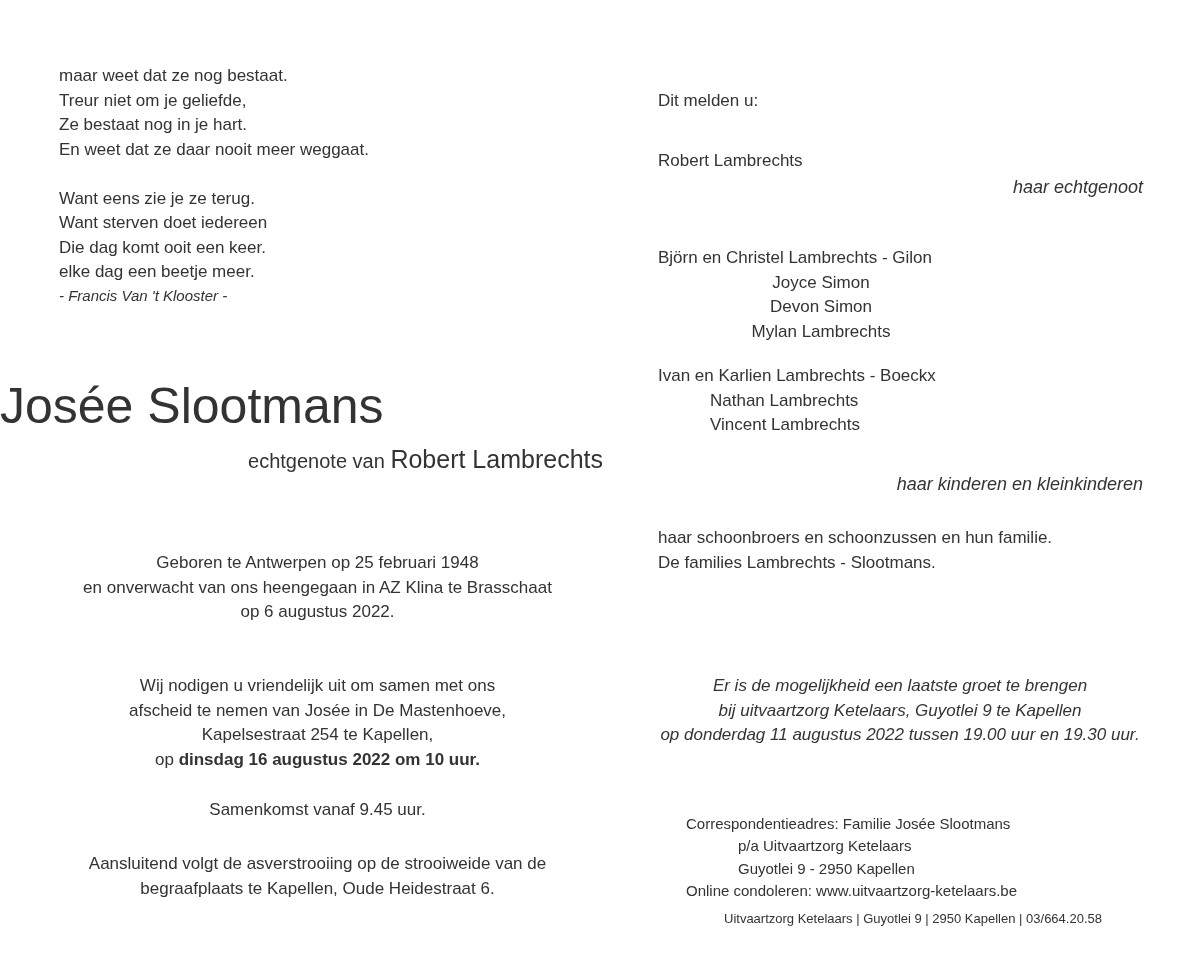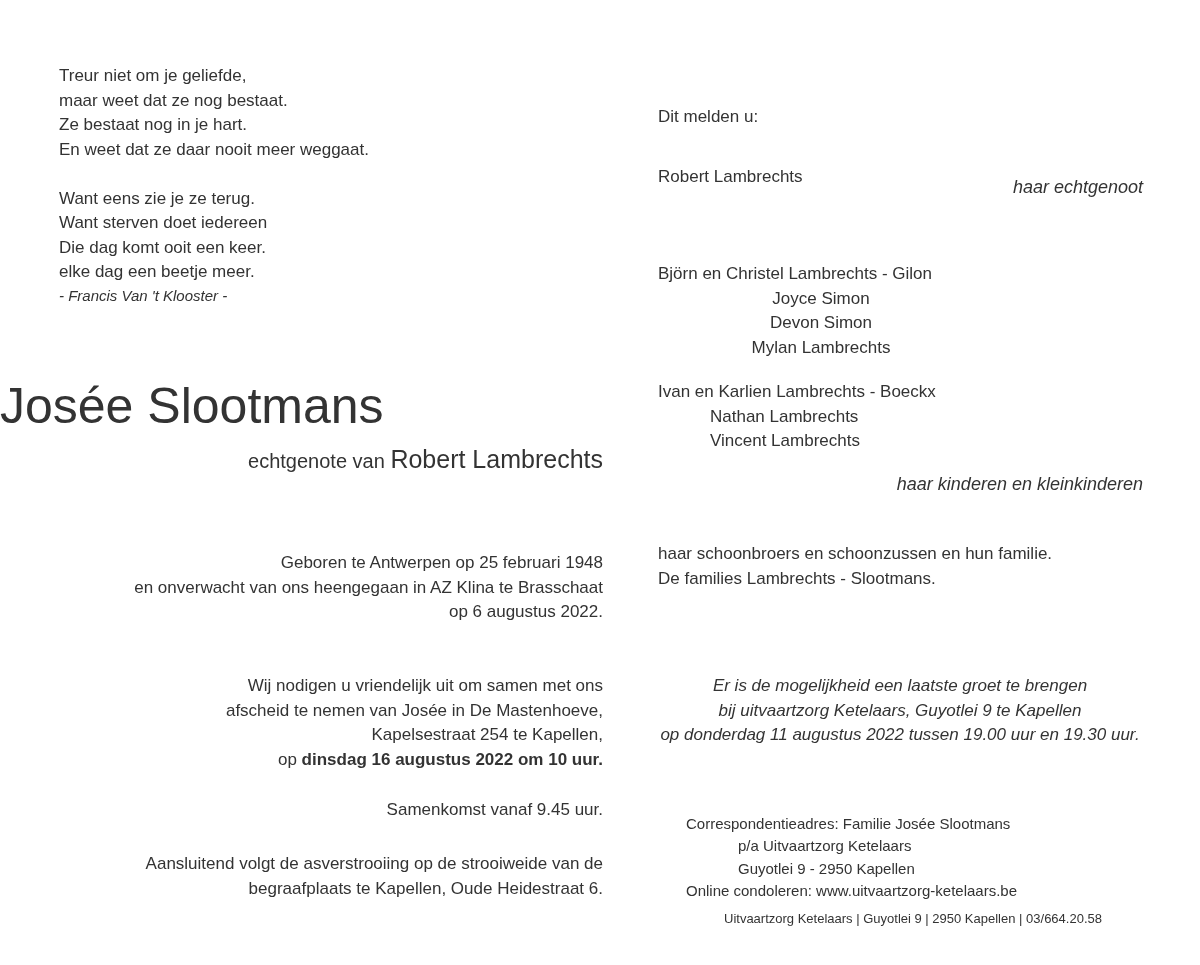--- a/index.html
+++ b/index.html
@@ -7,34 +7,34 @@
       font-family:"Liberation Sans", "DejaVu Sans", sans-serif; color:#333333; }
     .abs { position:absolute; }
     .l { font-size:17px; line-height:24.5px; white-space:nowrap; }
     .poem { left:59px; top:64px; }
     .poem .line { height:24.5px; }
     .poem .gap { height:24.5px; }
     .poem .author { font-style:italic; font-size:15px; line-height:22px; }
     .name { left:0; width:603px; top:374px; text-align:left; font-size:50px; line-height:64px; }
     .spouse { left:0; width:603px; top:443px; text-align:right; font-size:20px; line-height:32px; }
     .spouse .big { font-size:25px; }
-    .center-block { left:0; width:603px; text-align:right; }
-    .right { left:658px;margin-top:16px; }
+    .center-block { left:16px; width:603px; text-align:center; }
+    .right { left:658px; }
     .indent { padding-left:52px; }
     .role { position:absolute; right:57px; font-style:italic; font-size:18px; line-height:24px; }
     .visit { left:650px; width:500px; text-align:center; font-style:italic; font-size:17px; line-height:24.5px; top:674px; }
     .corr { left:658px; top:813px; font-size:15px; line-height:22.3px; white-space:nowrap;margin-left:28px; }
     .footer { left:724px; top:911px; font-size:13px; line-height:16px; white-space:nowrap; }
   </style>
 </head>
 <body>
 
 <div class="abs poem l">
+  <div class="line">maar weet dat ze nog bestaat.</div>
   <div class="line">Treur niet om je geliefde,</div>
-  <div class="line">maar weet dat ze nog bestaat.</div>
   <div class="line">Ze bestaat nog in je hart.</div>
   <div class="line">En weet dat ze daar nooit meer weggaat.</div>
   <div class="gap"></div>
   <div class="line">Want eens zie je ze terug.</div>
   <div class="line">Want sterven doet iedereen</div>
   <div class="line">Die dag komt ooit een keer.</div>
   <div class="line">elke dag een beetje meer.</div>
   <div class="author">- Francis Van 't Klooster -</div>
 </div>
 

